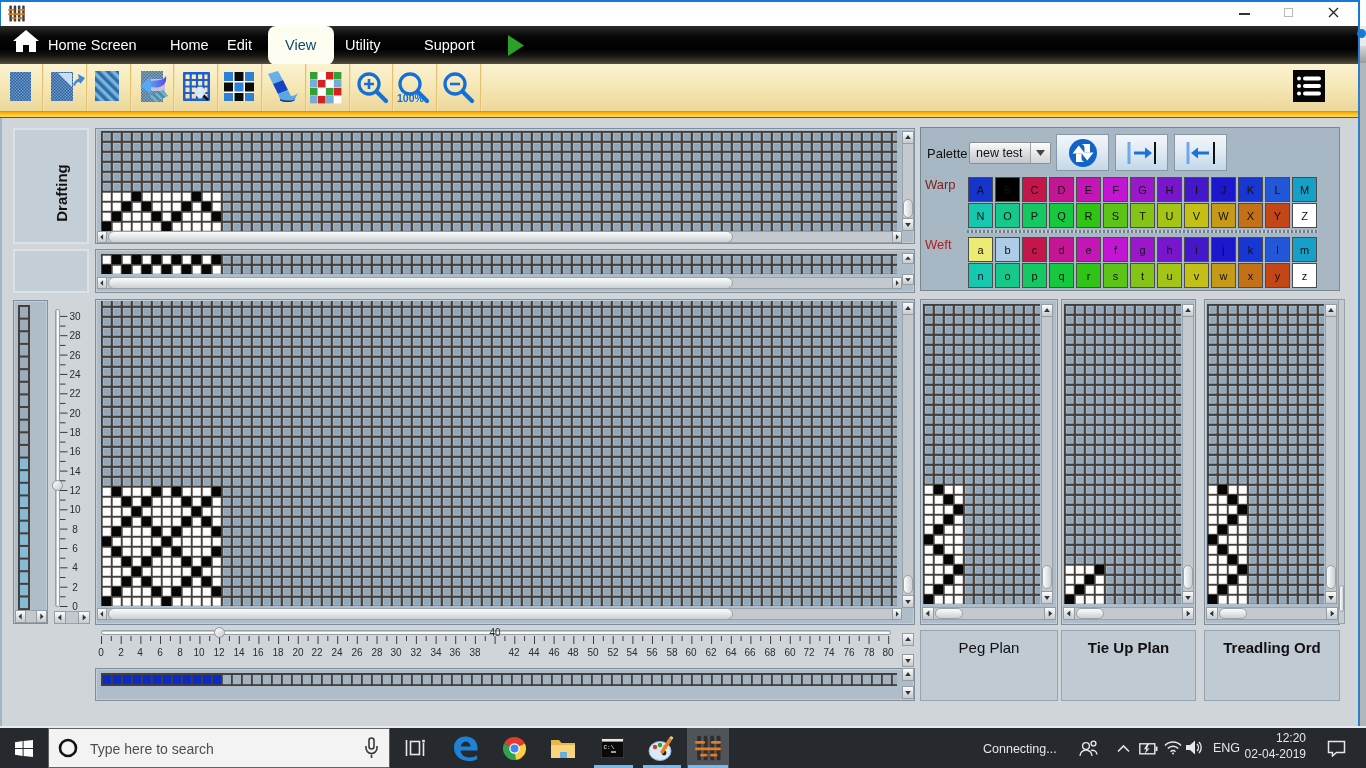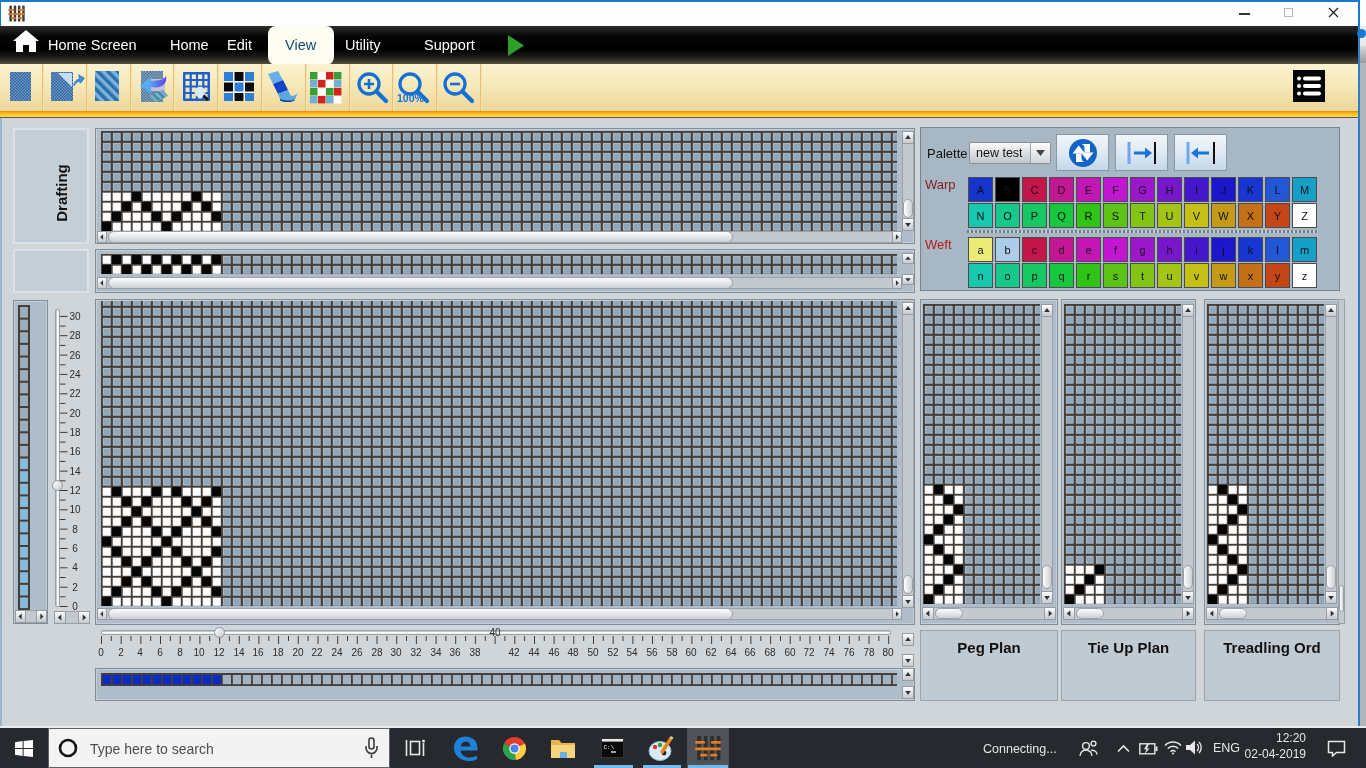--- a/index.html
+++ b/index.html
@@ -857,21 +857,21 @@
         <polygon points="2.2,6.3 5,2.8 7.8,6.3" fill="#2e3337"></polygon>
       </svg>
     </div>
     <div class="sbtn" style="left:1041px;top:591px;width:12px;height:13px">
       <svg width="10" height="11" viewBox="0 0 10 10" preserveAspectRatio="none">
         <polygon points="2.2,3.7 5,7.2 7.8,3.7" fill="#2e3337"></polygon>
       </svg>
     </div>
     <div class="vthumb" style="left:1042px;top:565px;width:10px;height:24px"></div>
     <div class="abs" style="left:920px;top:630px;width:138px;height:71px;background:#bfcad3;border:1px solid #97a5b0"></div>
-    <div class="abs" style="left:920px;top:639px;width:138px;text-align:center;font-size:15px;font-weight:bold;color:#111">Peg Plan</div>
+    <div class="abs" style="left:920px;top:639px;width:138px;text-align:center;font-size:15px;font-weight:normal;color:#111">Peg Plan</div>
 <div class="gpanel" style="left:1061px;top:299px;width:135px;height:326px"></div>
     <svg style="position:absolute;left:1064px;top:304px" width="117" height="300">
       <defs>
         <pattern id="gpTieUpPlan" width="10" height="10" x="0" y="0" patternUnits="userSpaceOnUse">
           <rect width="10" height="10" fill="#463f39"></rect>
           <rect x="1.9" y="1.9" width="7.8" height="7.8" fill="#a7b8c6"></rect>
           <rect x="2.9" y="2.9" width="5.8" height="5.8" fill="#92a6b9"></rect>
         </pattern>
       </defs>
       <rect width="117" height="300" fill="url(#gpTieUpPlan)"></rect>

